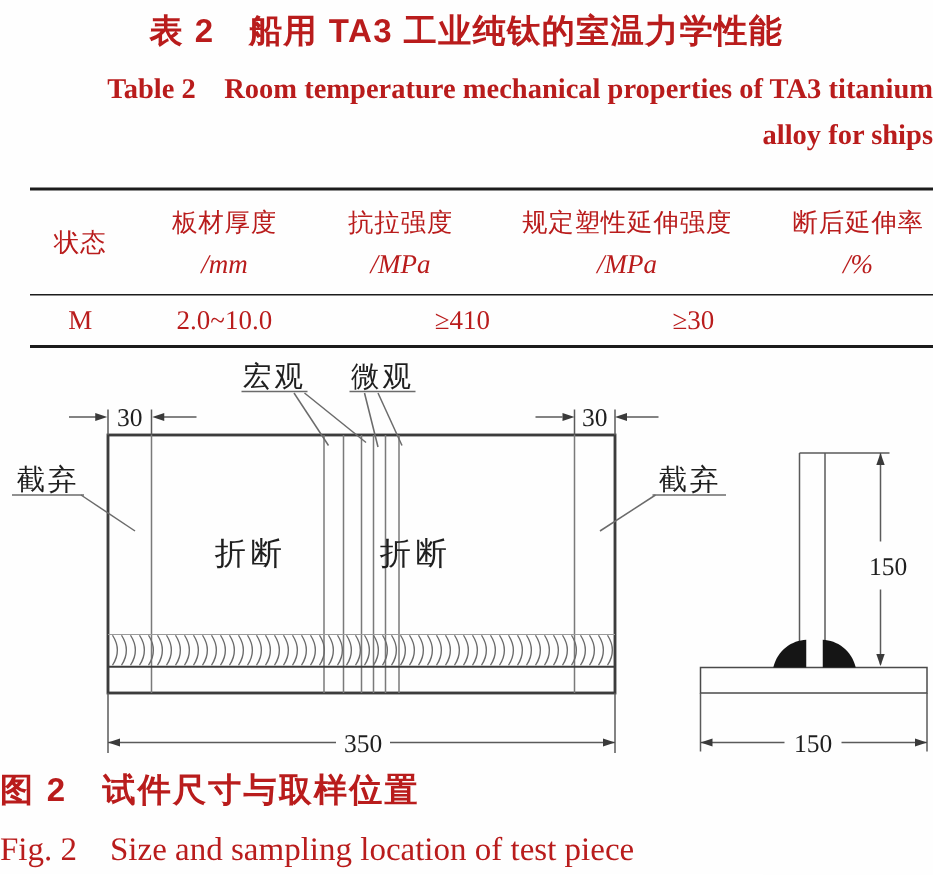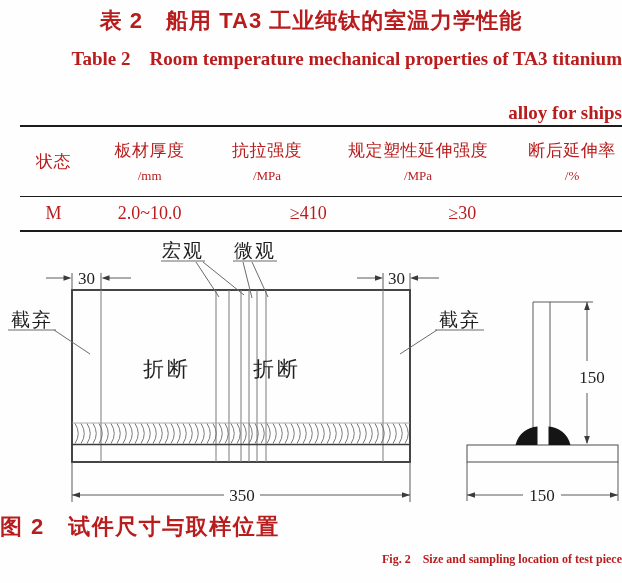--- a/index.html
+++ b/index.html
@@ -9,46 +9,46 @@
   }
   .tcap-zh{
     position:absolute;top:6px;left:0;width:100%;text-align:center;
     font-size:22px;font-weight:bold;letter-spacing:1px;
   }
   .tcap-en{
     position:absolute;left:0;width:100%;text-align:right;
     font-family:"Liberation Serif",serif;font-weight:bold;font-size:19px;
   }
   .tcap-en.l1{top:46px;}
-  .tcap-en.l2{top:80px;margin-top:22px;}
+  .tcap-en.l2{top:80px;}
   .datatable{position:absolute;top:113px;left:20px;width:610px;margin-top:12px;}
   .thead{
     display:flex;border-top:2.6px solid #1c1c1c;border-bottom:1.3px solid #1c1c1c;
     height:69px;align-items:stretch;
   }
   .th{
     display:flex;flex-direction:column;justify-content:center;align-items:center;
     font-size:17px;letter-spacing:0.5px;
   }
   .th .unit{
-    font-family:"Liberation Serif",serif;letter-spacing:0;margin-top:6px;font-size:13px;
+    font-family:"Liberation Serif",serif;letter-spacing:0;margin-top:6px;font-size:18px;font-style:italic;
   }
   .c0{width:11%;} .c1{width:20.5%;} .c2{width:18%;} .c3{width:31.5%;} .c4{width:19%;}
   .trow{display:flex;height:33px;border-bottom:2.6px solid #1c1c1c;align-items:center;}
   .td{
     text-align:center;font-family:"Liberation Serif",serif;font-size:18px;
   }
   .figsvg{position:absolute;top:233px;left:0;}
   .fcap-zh{
     position:absolute;top:512px;left:0;width:100%;text-align:left;
     font-size:22px;font-weight:bold;letter-spacing:1.5px;
   }
   .fcap-en{
-    position:absolute;top:551px;left:0;width:100%;text-align:right;
-    font-family:"Liberation Serif",serif;font-weight:bold;font-size:12px;
+    position:absolute;top:551px;left:0;width:100%;text-align:left;
+    font-family:"Liberation Serif",serif;font-weight:normal;font-size:22px;
   }
   .dimtxt{font-family:"Liberation Serif",serif;font-size:17px;fill:#1f1f1f;}
   .cjktxt{font-family:"Liberation Sans",sans-serif;fill:#1f1f1f;}
 </style>
 </head>
 <body>
 
 <div class="page">
 
   <div class="tcap-zh">表 2　船用 TA3 工业纯钛的室温力学性能</div>

